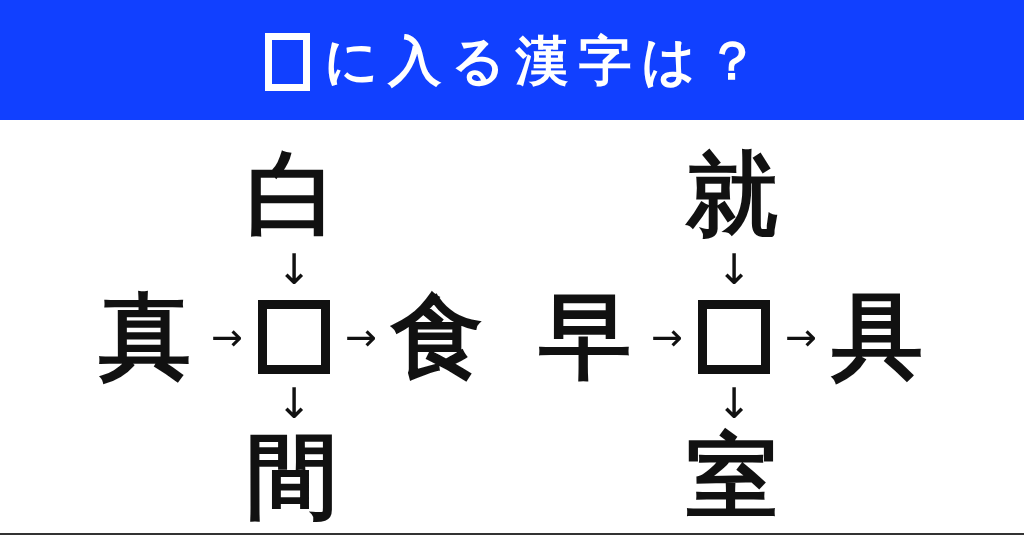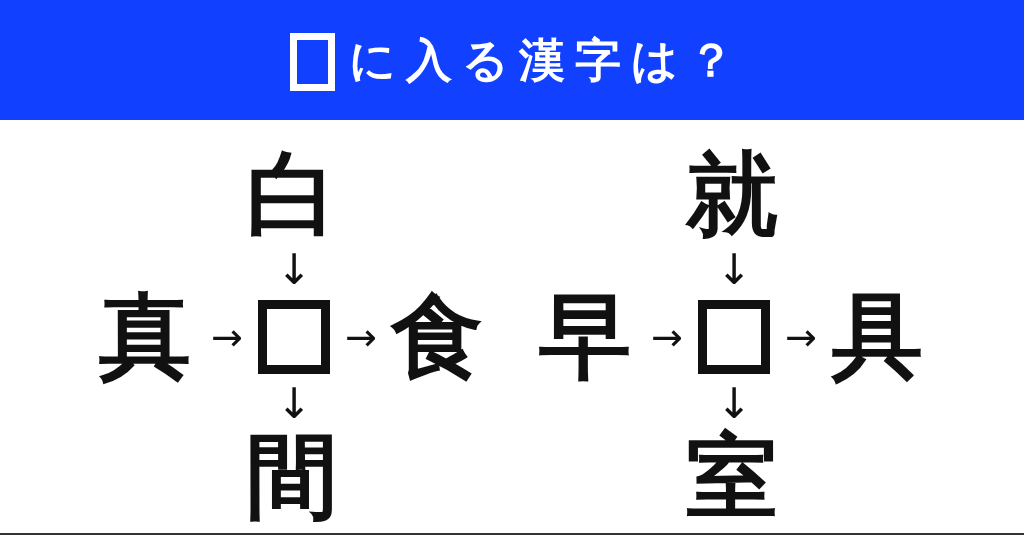--- a/index.html
+++ b/index.html
@@ -29,21 +29,21 @@
     width: 1024px;
     height: 120px;
     background: #1140ff;
     display: flex;
     align-items: center;
     justify-content: center;
   }
 
   .header-title {
     color: #ffffff;
-    font-size: 46px;
+    font-size: 53px;
     font-weight: 700;
     letter-spacing: 10px;
     line-height: 1;
     white-space: nowrap;
     display: flex;
     align-items: center;
     padding-left: 10px;
   }
 
   

